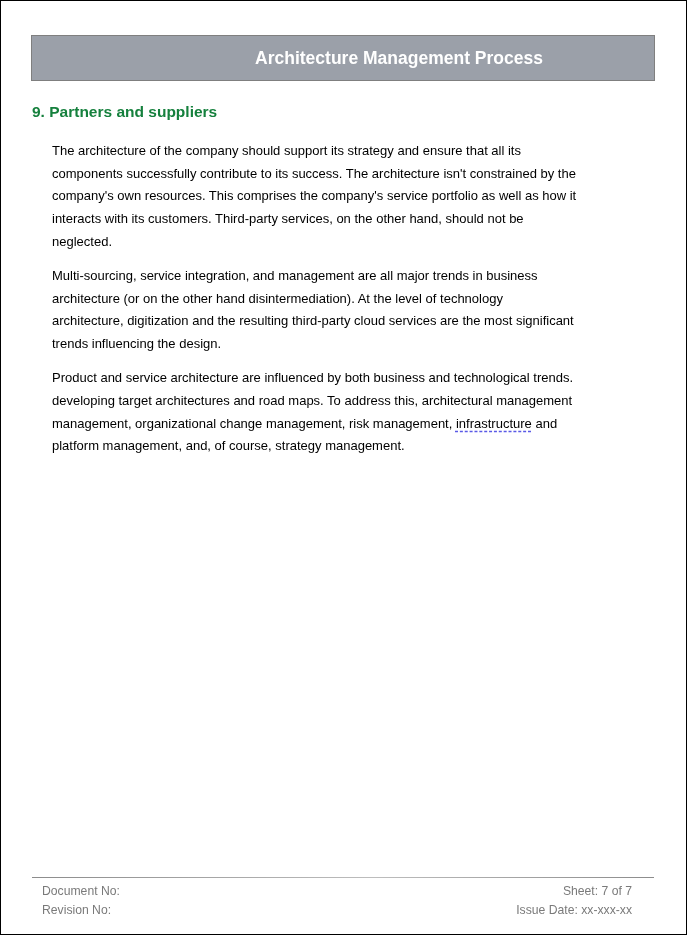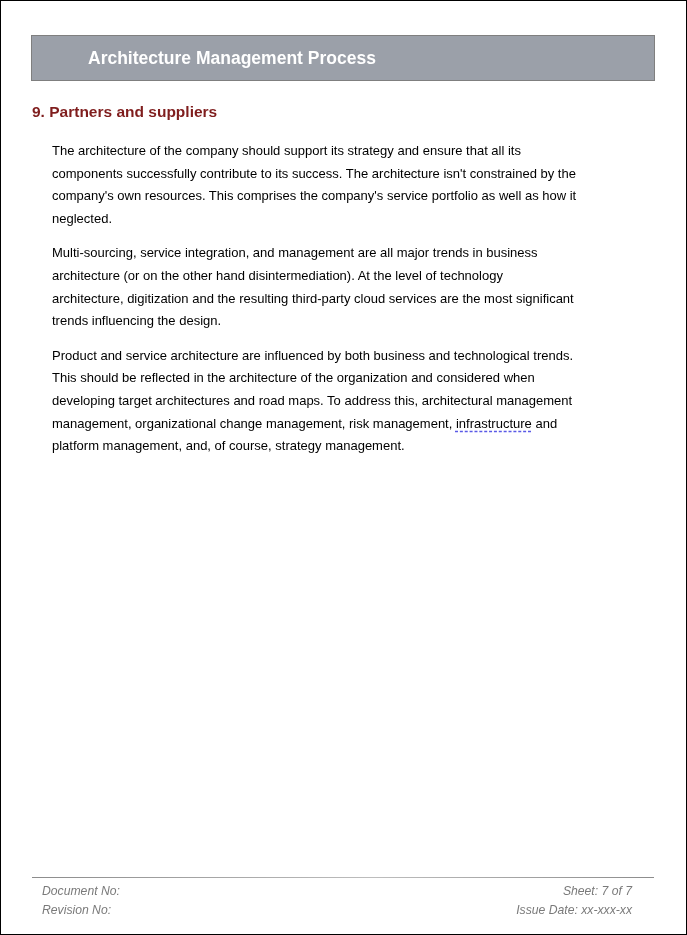--- a/index.html
+++ b/index.html
@@ -4,31 +4,31 @@
 <style>
   html, body { margin: 0; padding: 0; background: #ffffff; }
   body { width: 687px; height: 935px; position: relative; overflow: hidden; }
   .page {
     position: absolute; left: 0; top: 0; width: 685px; height: 933px;
     border: 1px solid #000000; background: #ffffff;
   }
   .title-band {
     position: absolute; left: 30px; top: 34px; width: 622px; height: 44px;
     background: #9ba0a9; border: 1px solid #7f7f7f;
-    display: flex; align-items: center; 
+    display: flex; align-items: center; justify-content: center;
   }
   .title-band span {
     font-family: "Liberation Sans", sans-serif; font-weight: bold;
     font-size: 17.5px; color: #ffffff; letter-spacing: 0px;
     position: relative; left: 56px;
   }
   .section-heading {
     position: absolute; left: 31px; top: 102px;
     font-family: "Liberation Sans", sans-serif; font-weight: bold;
-    font-size: 15.5px; color: #7f1d1d; margin: 0;
+    font-size: 15.5px; color: #15803d; margin: 0;
   }
   .body-text {
     position: absolute; left: 51px; top: 139px; width: 610px;
     font-family: "Liberation Sans", sans-serif; font-size: 13px;
     line-height: 22.7px; color: #000000;
   }
   .body-text p { margin: 0 0 11.5px 0; white-space: nowrap; }
   .body-text .line { display: block; }
   .squiggle {
     text-decoration: underline dashed #5a5ae6;
@@ -39,49 +39,49 @@
     position: absolute; left: 31px; top: 876px; width: 622px; height: 1px;
     background: linear-gradient(to right, #8c8c8c, #bdbdbd 55%, #8c8c8c);
   }
   .footer {
     position: absolute; left: 41px; top: 881px; width: 590px; height: 40px;
     font-family: "Liberation Sans", sans-serif; color: #7a7a7a;
   }
   .footer .f-left { position: absolute; left: 0; top: 0; font-size: 12.2px; line-height: 19px; }
   .footer .f-center { position: absolute; left: 257px; top: 1px; font-size: 10.8px; line-height: 17px; margin-top: 48px; }
   .footer .f-right { position: absolute; right: 0; top: 0; font-size: 12.2px; line-height: 19px; text-align: right; margin-left: 12px; }
-  .footer .f-line { display: block; font-style: italic; }
+  .footer .f-line { display: block; }
 </style>
 </head>
 <body>
 
 <div class="page">
 
   <div class="title-band">
     <span>Architecture Management Process</span>
   </div>
 
   <h2 class="section-heading">9. Partners and suppliers</h2>
 
   <div class="body-text">
     <p>
       <span class="line">The architecture of the company should support its strategy and ensure that all its</span>
       <span class="line">components successfully contribute to its success. The architecture isn't constrained by the</span>
       <span class="line">company's own resources. This comprises the company's service portfolio as well as how it</span>
+      <span class="line">interacts with its customers. Third-party services, on the other hand, should not be</span>
       <span class="line">neglected.</span>
     </p>
     <p>
       <span class="line">Multi-sourcing, service integration, and management are all major trends in business</span>
       <span class="line">architecture (or on the other hand disintermediation). At the level of technology</span>
       <span class="line">architecture, digitization and the resulting third-party cloud services are the most significant</span>
       <span class="line">trends influencing the design.</span>
     </p>
     <p>
       <span class="line">Product and service architecture are influenced by both business and technological trends.</span>
-      <span class="line">This should be reflected in the architecture of the organization and considered when</span>
       <span class="line">developing target architectures and road maps. To address this, architectural management</span>
       <span class="line"><span>management, organizational change management, risk management, </span><span class="squiggle">infrastructure</span><span> and</span></span>
       <span class="line">platform management, and, of course, strategy management.</span>
     </p>
   </div>
 
   <div class="footer-rule"></div>
 
   <div class="footer">
     <div class="f-left">

